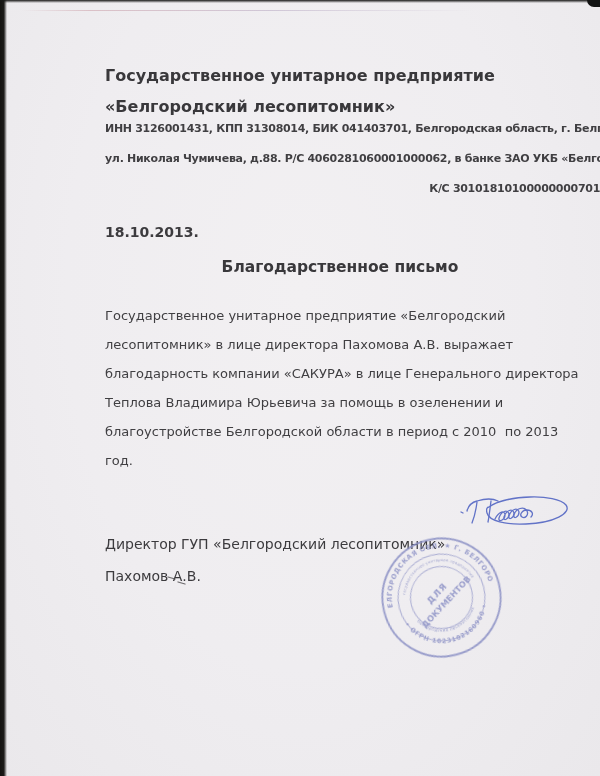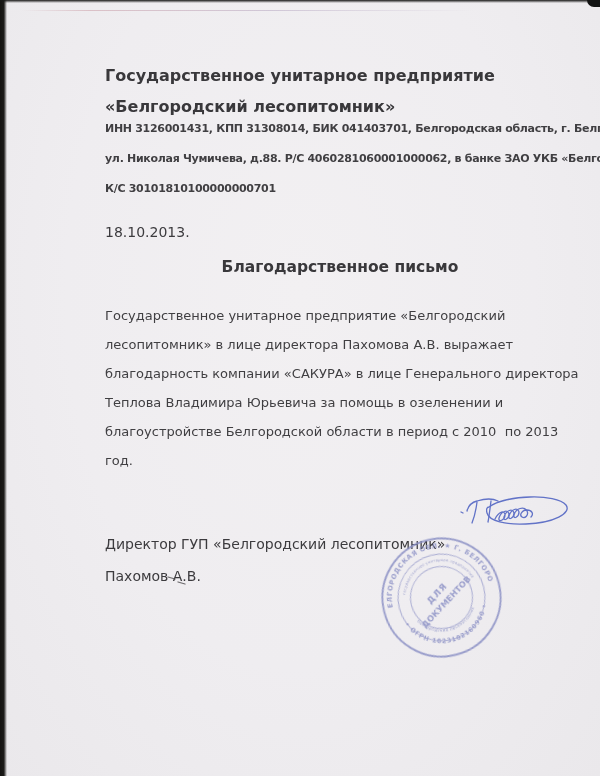--- a/index.html
+++ b/index.html
@@ -18,22 +18,22 @@
     background:linear-gradient(180deg,#191918 0%,rgba(25,25,24,0) 100%);}
   .corner-tr{position:absolute;right:0;top:0;width:13px;height:7px;background:#131313;border-radius:0 0 0 7px;}
   .scanline{position:absolute;left:22px;top:10px;width:452px;height:1px;
     background:linear-gradient(90deg,rgba(195,140,150,0) 0%,rgba(195,140,150,.45) 15%,rgba(160,140,175,.4) 55%,rgba(195,140,150,0) 100%);}
   
   .txt{position:absolute;color:#3c3b3e;white-space:pre-wrap;}
   .org-title{left:105px;top:60px;width:470px;font-size:16px;font-weight:bold;line-height:31px;color:#39383b;}
   .req{left:105px;top:0;width:495px;font-size:11px;font-weight:bold;letter-spacing:-0.3px;white-space:nowrap;color:#403f42;}
   .req1{top:122px;}
   .req2{top:152px;}
-  .req3{top:182px;}
-  .date{left:105px;top:224px;font-size:14px;font-weight:normal;}
+  .req3{top:182px;text-align:right;}
+  .date{left:105px;top:224px;font-size:14px;font-weight:bold;}
   .heading{left:105px;top:258px;width:470px;text-align:center;font-size:15.5px;font-weight:bold;color:#39383b;}
   .para{left:105px;width:478px;font-size:13px;line-height:29px;color:#403f42;}
   .para1{top:301px;}
   .para2{top:417px;}
   .director{left:105px;top:528px;width:400px;font-size:14px;line-height:32px;color:#3c3b3e;}
   
   .signature{position:absolute;left:458px;top:490px;}
   .stamp{position:absolute;left:369px;top:525px;transform:rotate(-14deg);filter:blur(.35px);opacity:.85;}
   .stamp text, .stamp textPath{font-family:"DejaVu Sans","Liberation Sans",sans-serif;}
   .pencil{position:absolute;left:160px;top:569px;}

